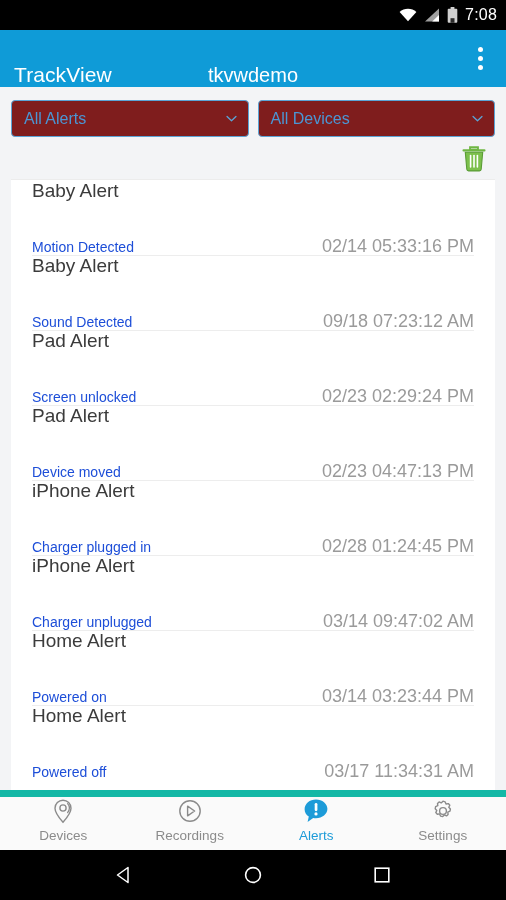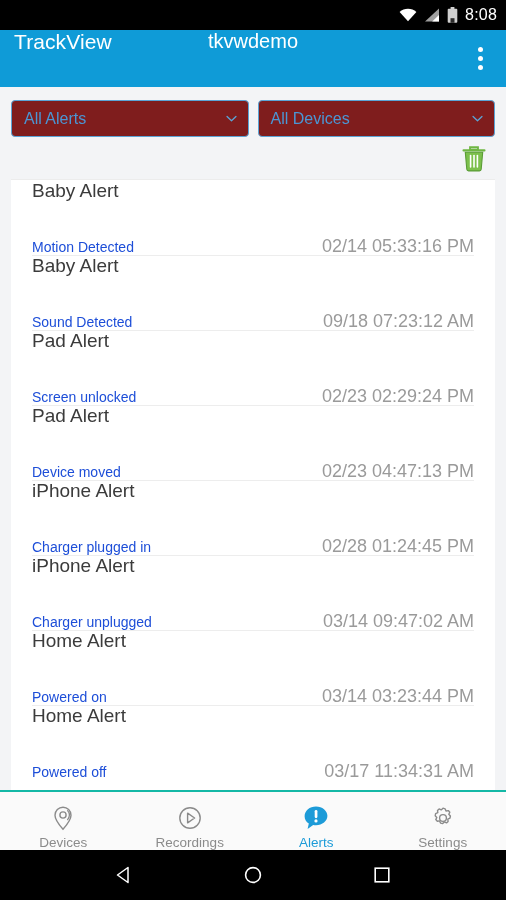--- a/index.html
+++ b/index.html
@@ -19,21 +19,21 @@
   }
   .statusbar .clock {
     color: #fff; font-size: 16px; letter-spacing: .2px;
     font-family: "Liberation Sans", sans-serif;
   }
   .sb-icon { display: flex; align-items: center; }
 
   
   .appbar {
     flex: 0 0 57px; background: #0f9bd7;
-    display: flex; align-items: flex-start; position: relative;
+    display: flex; align-items: flex-end; position: relative;
     padding: 0 14px 0 14px;
   }
   .app-title { color: #fff; font-size: 21px; letter-spacing: .1px; }
   .account-name {
     position: absolute; left: 0; right: 0; text-align: center;
     color: #fff; font-size: 20px; pointer-events: none;
   }
   .overflow {
     position: absolute; right: 14px; top: 50%; transform: translateY(-50%);
     width: 24px; height: 28px; display: flex; flex-direction: column;
@@ -84,22 +84,22 @@
   .alert-sub {
     display: flex; justify-content: space-between; align-items: baseline;
     margin-top: 5px;
   }
   .alert-desc { font-size: 14px; color: #1d4ed8; }
   .alert-time { font-size: 18px; color: #9a9a9a; }
 
   
   .bottomnav {
     flex: 0 0 60px; background: #fafafa;
-    border-top: 2px solid #14b8a6;
-    display: flex; align-items: flex-end;
+    border-top: 7px solid #14b8a6;
+    display: flex; align-items: flex-start;
   }
   .nav-item {
     flex: 1 1 0; display: flex; flex-direction: column;
     align-items: center; justify-content: center; gap: 3px;
   }
   .nav-label { font-size: 13.5px; color: #8b8b8b; }
   .nav-item.active .nav-label { color: #1d9bd8; }
   .nav-icon { height: 28px; display: flex; align-items: center; justify-content: center; }
 
   
@@ -127,21 +127,21 @@
         <path d="M15 13.5H8.2L15 6.9Z" fill="#ffffff"></path>
       </svg>
     </span>
     <span class="sb-icon">
       <svg width="11" height="16" viewBox="0 0 11 16">
         <rect x="3.6" y="0" width="3.8" height="2" fill="#cfcfcf"></rect>
         <rect x="0.7" y="1.7" width="9.6" height="14.1" rx="1" fill="#cfcfcf"></rect>
         <rect x="3.5" y="11.2" width="4" height="4.6" fill="#2b2b2b"></rect>
       </svg>
     </span>
-    <span class="clock">8:08</span>
+    <span class="clock">7:08</span>
   </div>
 
   <div class="appbar">
     <div class="app-title">TrackView</div>
     <div class="account-name">tkvwdemo</div>
     <div class="overflow">
       <i></i>
         <i></i>
         <i></i>
     </div>

